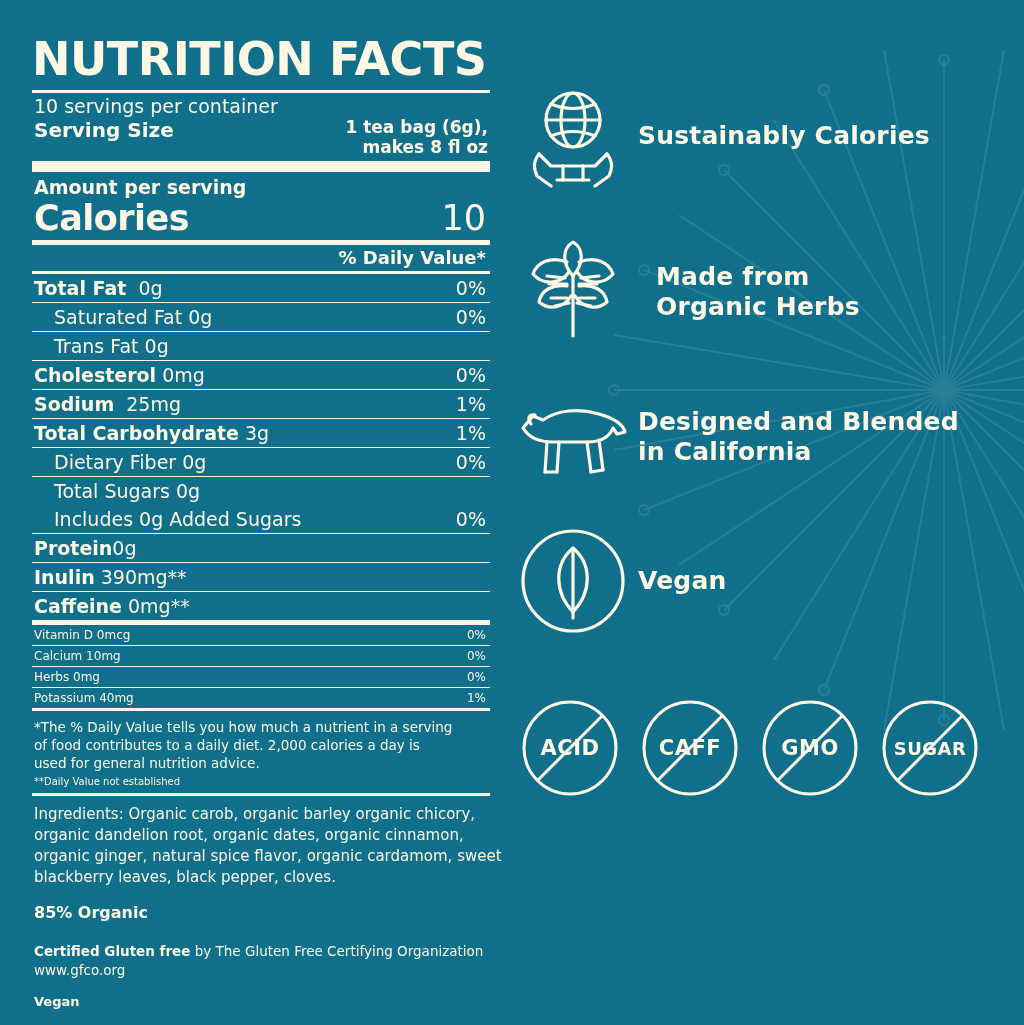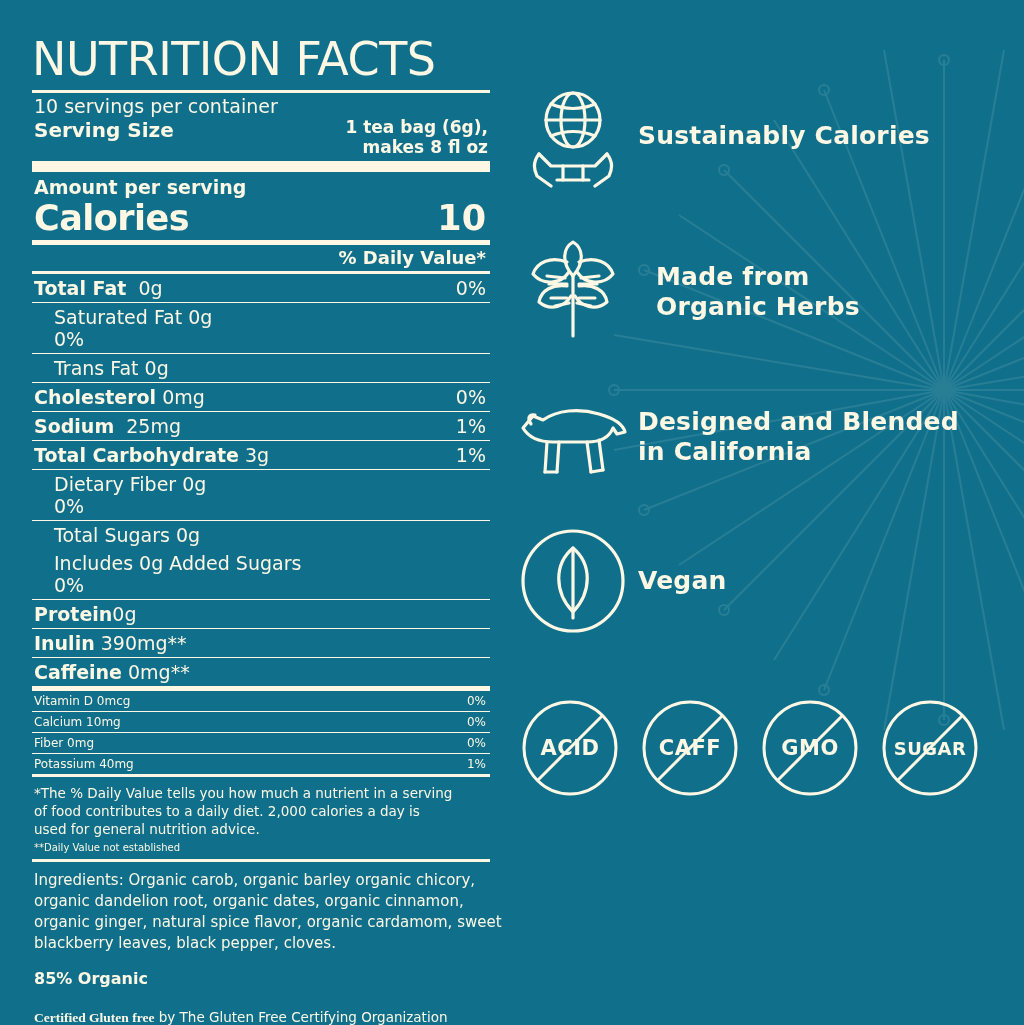--- a/index.html
+++ b/index.html
@@ -36,21 +36,21 @@
   
   .nutrition {
     width: 500px;
     padding: 36px 0 0 32px;
     box-sizing: border-box;
     position: relative;
     z-index: 2;
   }
   .nf-title {
     font-family: "DejaVu Sans", sans-serif;
-    font-weight: normal;
+    font-weight: bold;
     font-size: 46px;
     letter-spacing: -0.5px;
     line-height: 1;
     margin: 0 0 8px 0;
   }
   .rule-thin { height: 1px; background: #fdf7e4; margin: 0; }
   .rule-med  { height: 5px; background: #fdf7e4; margin: 0; }
   .rule-thick{ height: 11px; background: #fdf7e4; margin: 0; }
   .rule-mid  { height: 3px; background: #fdf7e4; margin: 0; }
 
@@ -83,39 +83,39 @@
     padding: 4px 0 0 2px;
   }
   .cal-row {
     display: flex;
     justify-content: space-between;
     align-items: baseline;
     padding: 0 4px 2px 2px;
     gap: 48px;
   }
   .cal-label { font-weight: bold; font-size: 35px; letter-spacing: -0.5px; }
-  .cal-value { font-weight: bold; font-size: 35px; }
+  .cal-value { font-weight: normal; font-size: 35px; }
 
   .dv-head {
     text-align: right;
     font-size: 18px;
     font-weight: bold;
     padding: 2px 4px 3px 0;
   }
 
   .nf-row {
     display: flex;
     justify-content: space-between;
     align-items: baseline;
     font-size: 19px;
     padding: 3px 4px 3px 2px;
   }
   .nf-row .nm { white-space: pre; }
   .nf-row .bold { font-weight: bold; }
-  .indent { padding-left: 22px; flex-direction: column; }
+  .indent { padding-left: 22px; }
   .vit-row { font-size: 12px; }
 
   .footnote {
     font-size: 13.5px;
     line-height: 1.32;
     padding: 8px 2px 2px 2px;
     width: 420px;
   }
   .footnote2 {
     font-size: 10px;
@@ -132,21 +132,21 @@
     font-size: 16px;
     font-weight: bold;
     padding: 14px 2px 0 2px;
   }
   .certified {
     font-size: 13.5px;
     padding: 20px 2px 0 2px;
     line-height: 1.42;
     width: 470px;
   }
-  .certified b { font-weight: bold; font-family: Liberation Serif, serif; }
+  .certified b { font-weight: bold; }
   .vegan-line {
     font-size: 13px;
     font-weight: bold;
     padding: 14px 2px 0 2px;
   }
 
   
   .claims {
     flex: 1;
     position: relative;
@@ -352,21 +352,21 @@
         <span>Vitamin D 0mcg</span>
         <span>0%</span>
       </div>
       <div class="rule-thin"></div>
       <div class="nf-row vit-row">
         <span>Calcium 10mg</span>
         <span>0%</span>
       </div>
       <div class="rule-thin"></div>
       <div class="nf-row vit-row">
-        <span>Fiber 0mg</span>
+        <span>Herbs 0mg</span>
         <span>0%</span>
       </div>
       <div class="rule-thin"></div>
       <div class="nf-row vit-row">
         <span>Potassium 40mg</span>
         <span>1%</span>
       </div>
       <div class="rule-mid"></div>
     </div>
 

